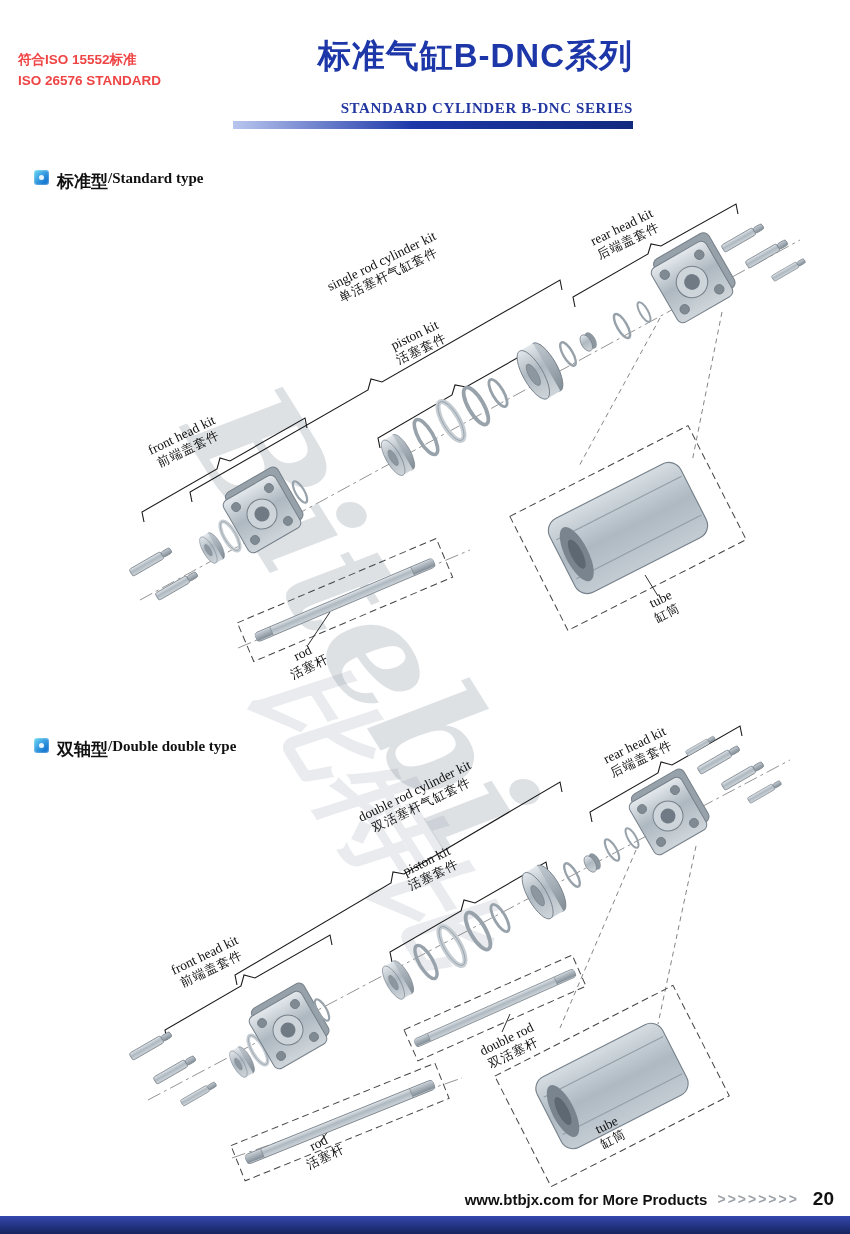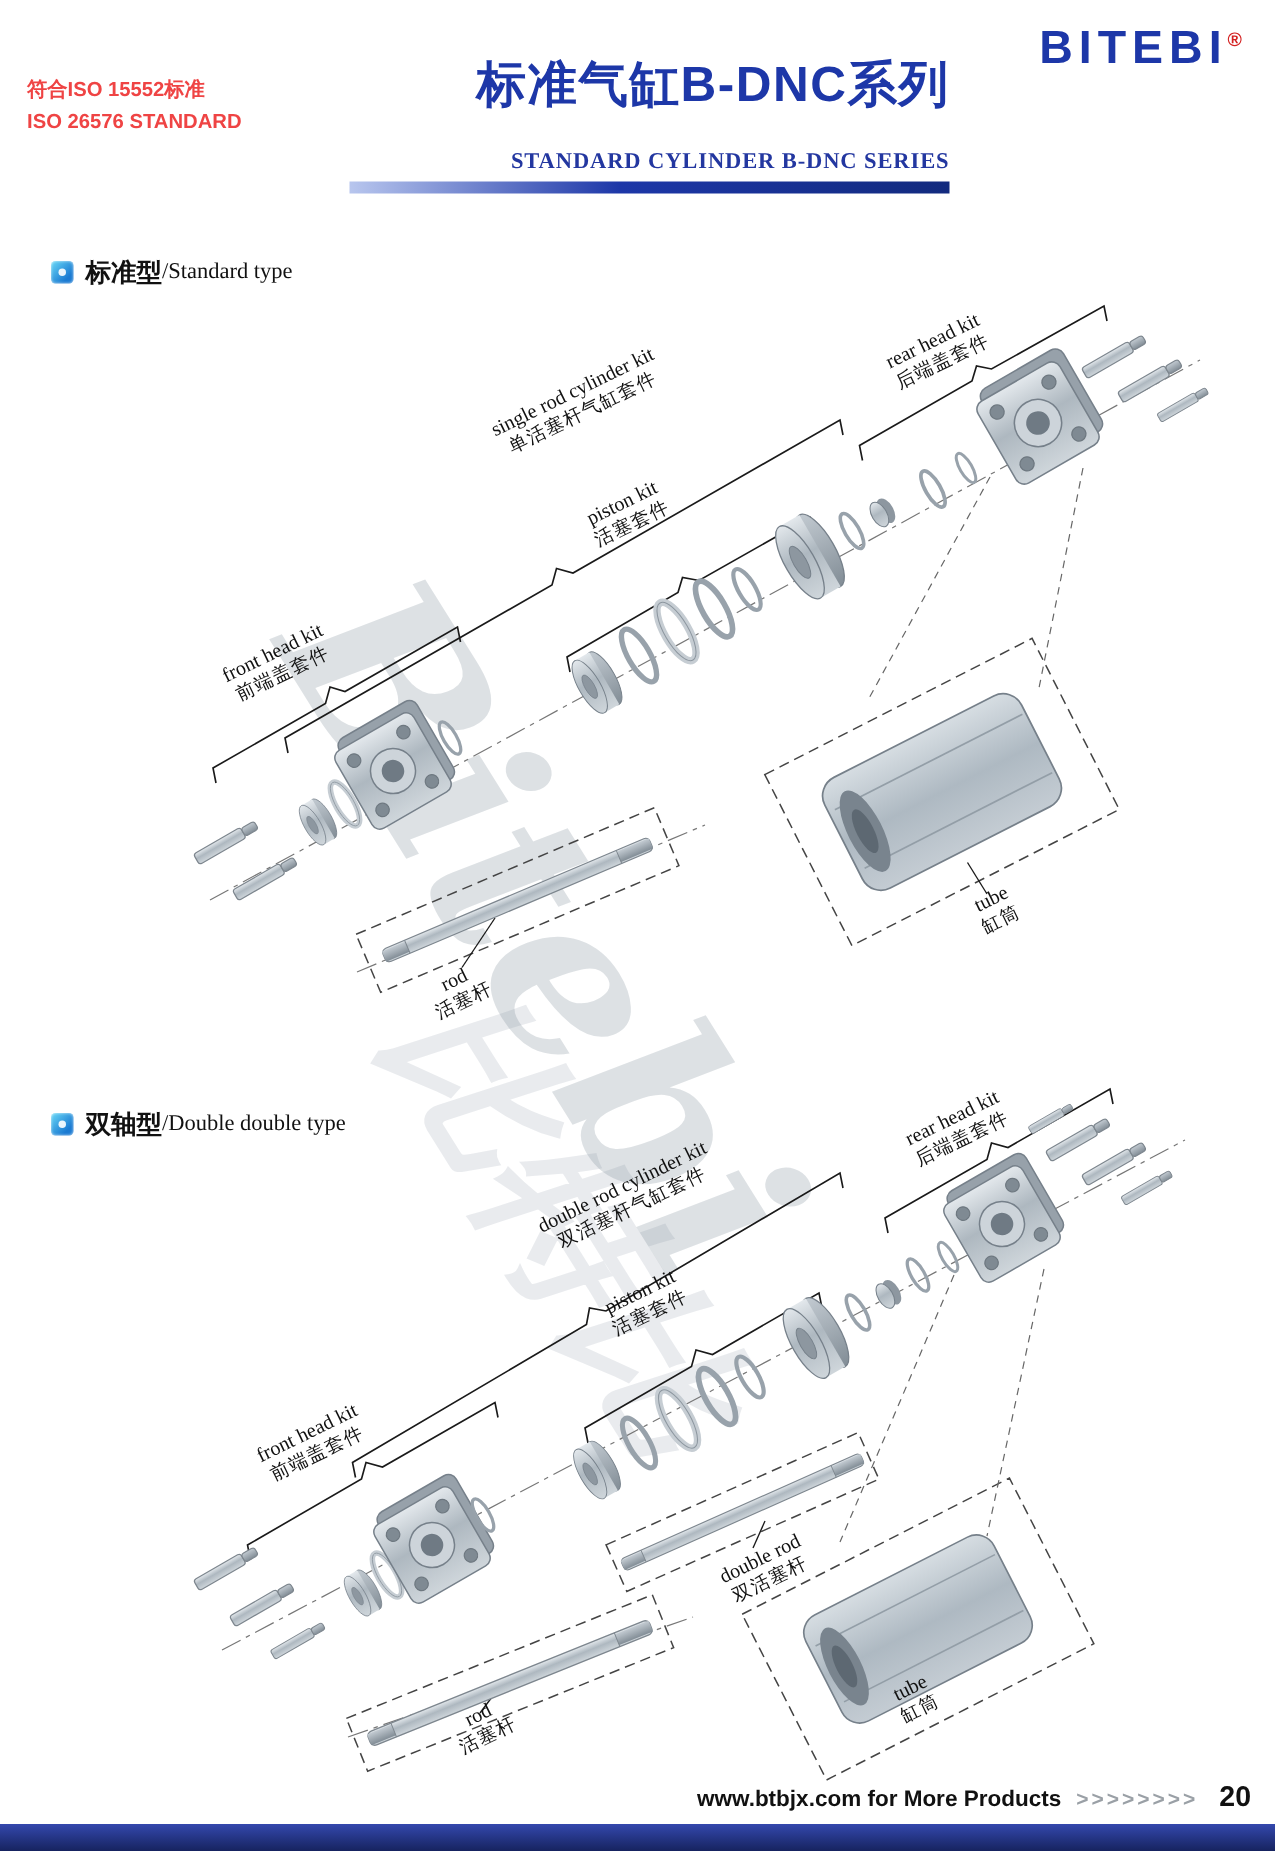--- a/index.html
+++ b/index.html
@@ -10,26 +10,26 @@
   
   .iso{position:absolute;left:18px;top:50px;font-size:13.5px;font-weight:bold;line-height:1.55;color:#ef4444}
   .titlewrap{position:absolute;left:233px;top:34px;width:400px;text-align:right}
   .title-cn{font-size:33px;font-weight:bold;color:#1d37a8;letter-spacing:1px}
   .title-en{font-family:"Liberation Serif",serif;font-weight:bold;font-size:15px;color:#2337a0;letter-spacing:.6px;margin-top:21px}
   .title-bar{height:8px;margin-top:4px;background:linear-gradient(90deg,#b8c6ee,#1d37a8 45%,#122a7e)}
   .brand{position:absolute;right:22px;top:14px;font-size:31px;font-weight:bold;color:#1d37a8;letter-spacing:4px;white-space:nowrap}
   .brand .reg{color:#d42020;font-size:13px;letter-spacing:0;vertical-align:super}
 
   
-  .sec-head{position:absolute;left:34px;display:flex;align-items:center}
+  .sec-head{position:absolute;left:34px;display:flex;align-items:flex-start}
   .sec-icon{width:15px;height:15px;border-radius:3px;margin-right:8px;position:relative;
             background:linear-gradient(135deg,#6ad9f7,#1a7ad2 75%);box-shadow:inset 0 0 2px rgba(255,255,255,.8)}
   .sec-icon::after{content:"";position:absolute;left:5px;top:5px;width:5px;height:5px;border-radius:50%;background:rgba(255,255,255,.9)}
   .sec-cn{font-size:17px;font-weight:bold}
-  .sec-en{font-size:15px;font-weight:normal;font-family:"Liberation Serif",serif}
+  .sec-en{font-size:15px;font-weight:bold;font-family:"Liberation Serif",serif}
 
   
   .wm{position:absolute;font-family:"DejaVu Serif",serif;font-weight:bold;font-style:italic;pointer-events:none;white-space:nowrap;z-index:1}
   .wm-en{left:300px;top:355px;font-size:150px;color:rgba(125,138,152,.26);transform:rotate(58deg);transform-origin:left top}
   .wm-cn{left:352px;top:632px;font-size:112px;color:rgba(125,138,152,.17);transform:rotate(58deg);transform-origin:left top}
 
   
   .diagram{position:absolute;left:0;z-index:2}
   .cline{stroke:#777;stroke-width:.8;stroke-dasharray:14 4 3 4;fill:none}
   .brace{stroke:#1a1a1a;stroke-width:1.1;fill:none}
@@ -125,21 +125,20 @@
 
   <div class="iso">
     <div>符合ISO 15552标准</div>
     <div>ISO 26576 STANDARD</div>
   </div>
   <div class="titlewrap">
     <div class="title-cn">标准气缸B-DNC系列</div>
     <div class="title-en">STANDARD CYLINDER B-DNC SERIES</div>
     <div class="title-bar"></div>
   </div>
-  <div class="brand"><span>BITEBI</span><span class="reg">®</span></div>
 
   <div class="sec-head" style="top:170px">
     <span class="sec-icon"></span>
     <span class="sec-cn">标准型</span>
     <span class="sec-en">/Standard type</span>
   </div>
 
   <svg class="diagram" style="top:190px" width="850" height="530" viewBox="0 190 850 530">
     <line class="cline" x1="140" y1="600" x2="800" y2="240"></line>
     <line class="cline" x1="238" y1="648" x2="470" y2="550"></line>

